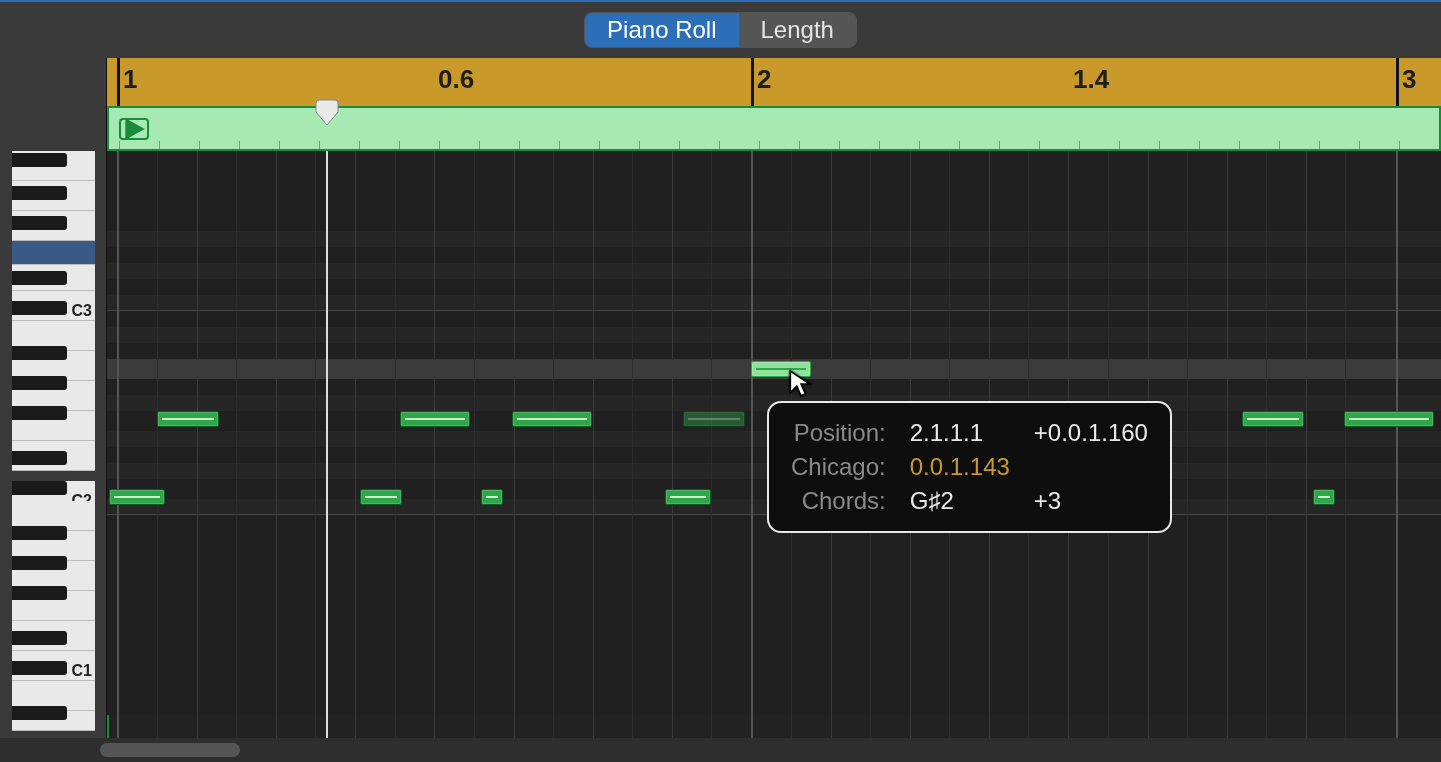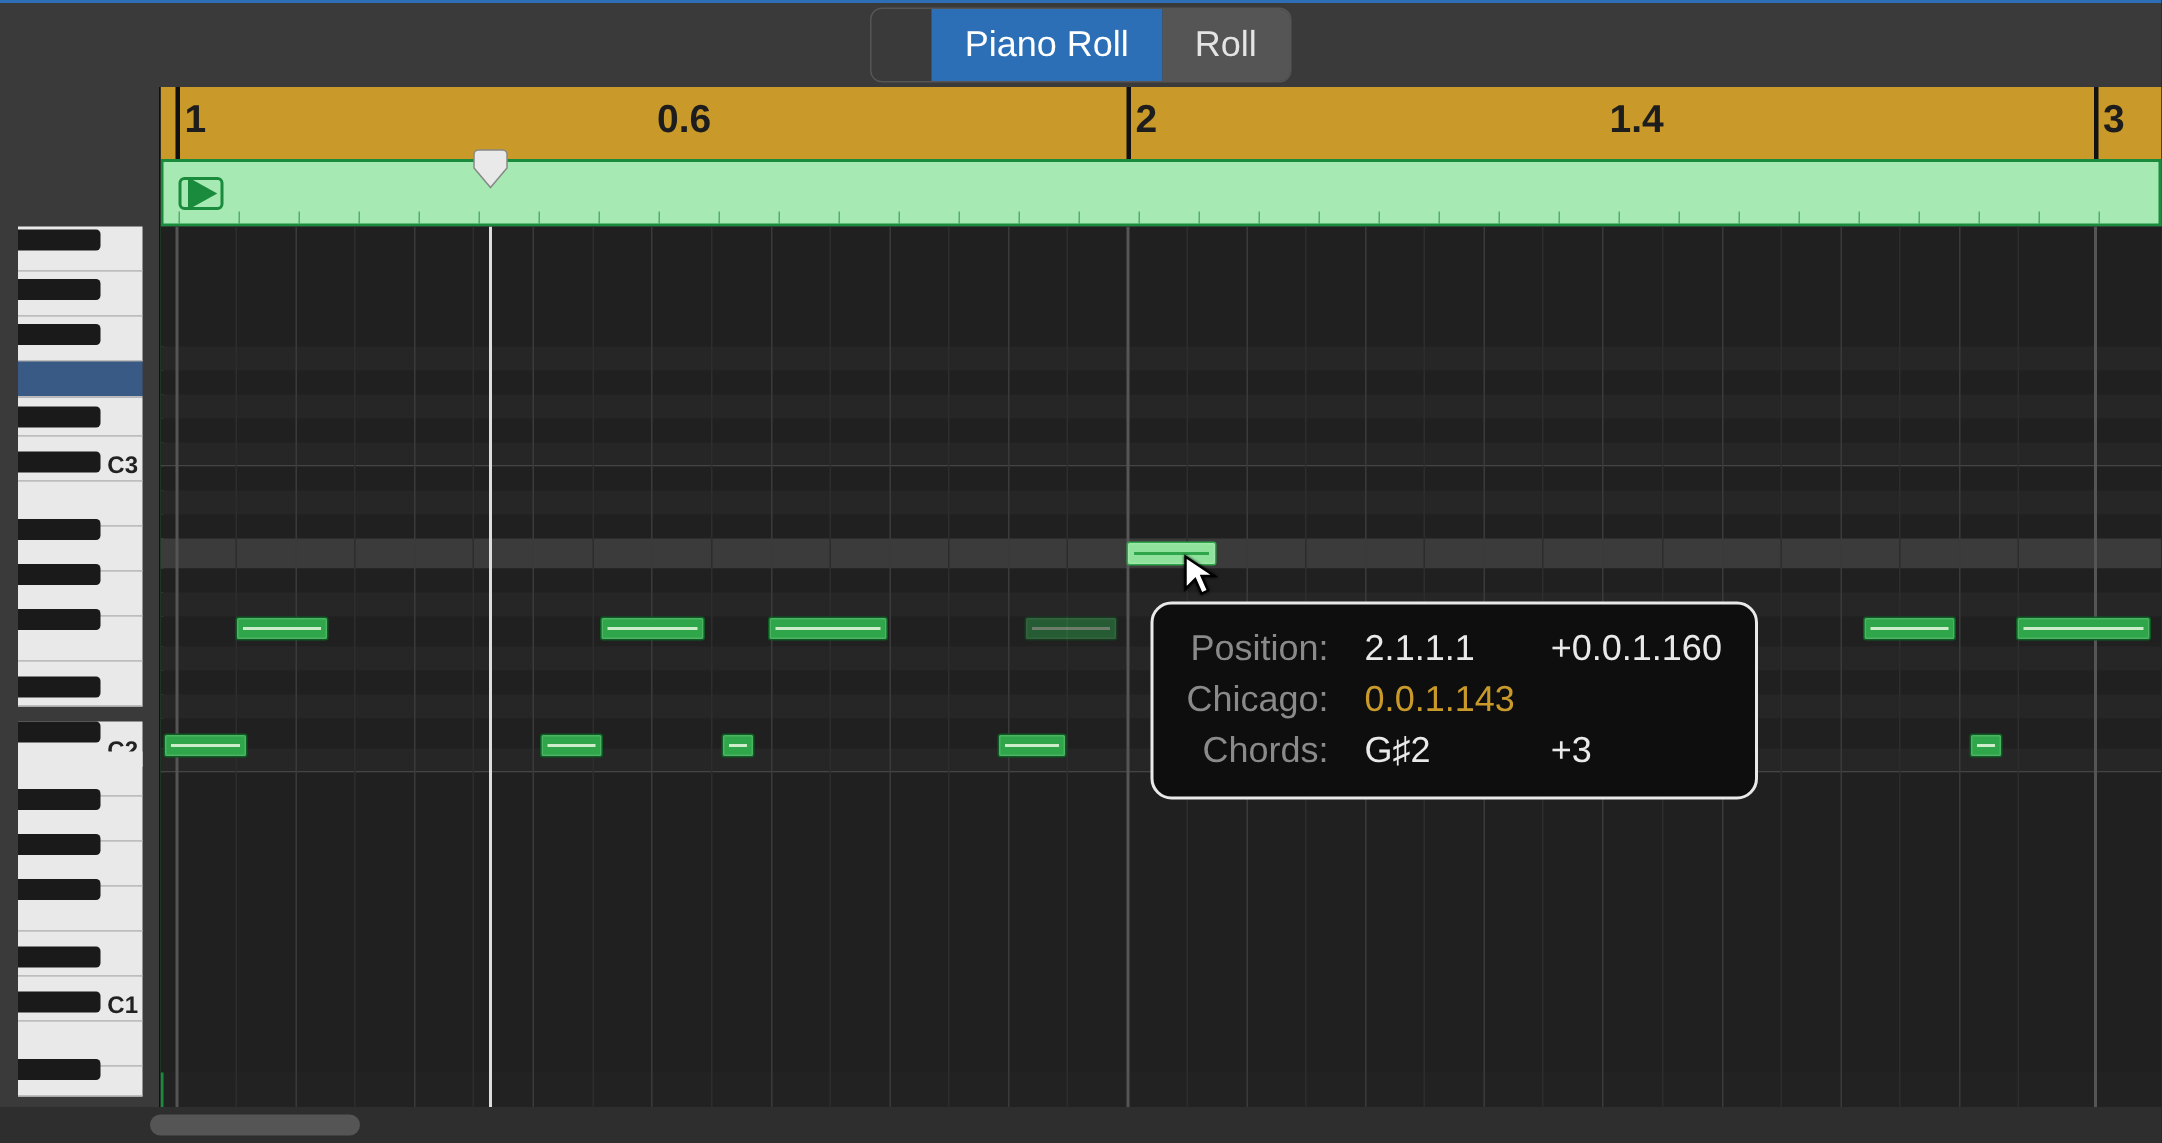--- a/index.html
+++ b/index.html
@@ -10,25 +10,24 @@
   width: 100%;
   height: 58px;
   background: #3a3a3a;
   border-top: 2px solid #2d6fb7;
   display: flex;
   justify-content: center;
   align-items: center;
 }
 .tab-group {
   display: flex;
-  height: 50px;
+  height: 36px;
   border-radius: 8px;
   overflow: hidden;
   border: 1px solid #555;
-  padding-left: 40px;
 }
 .tab {
   display: flex;
   align-items: center;
   padding: 0 22px;
   font-size: 24px;
   cursor: pointer;
   color: #e4e4e4;
   background: #555555;
 }
@@ -219,21 +218,21 @@
   position:absolute; z-index:11; width:26px; height:30px;
 }
 .cursor svg { width:100%; height:100%; filter: drop-shadow(0 0 1px #000); }
 </style>
 </head>
 <body>
 
 <div class="toolbar">
   <div class="tab-group">
     <div class="tab active">Piano Roll</div>
-    <div class="tab">Roll</div>
+    <div class="tab">Length</div>
   </div>
 </div>
 
 <div class="main">
 
   <div class="ruler">
     <span class="tick-major" style="left:10px"></span>
     <span class="tick-label" style="left:10px">1</span>
     <span class="tick-label" style="left:325px">0.6</span>
     <span class="tick-major" style="left:644px"></span>

